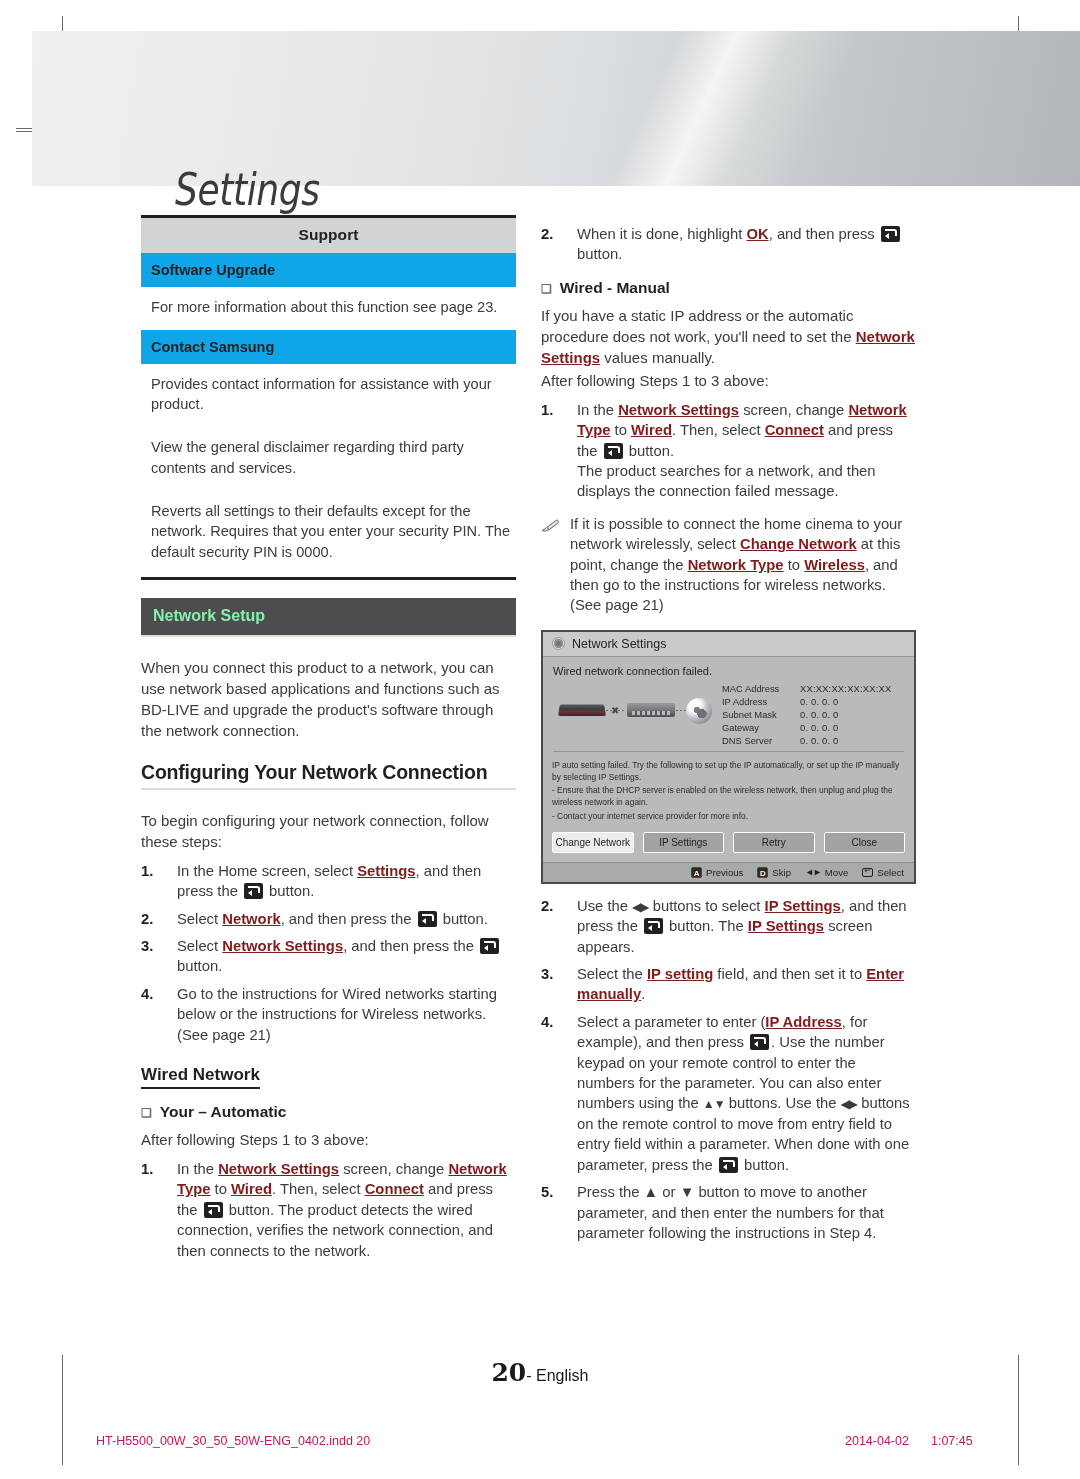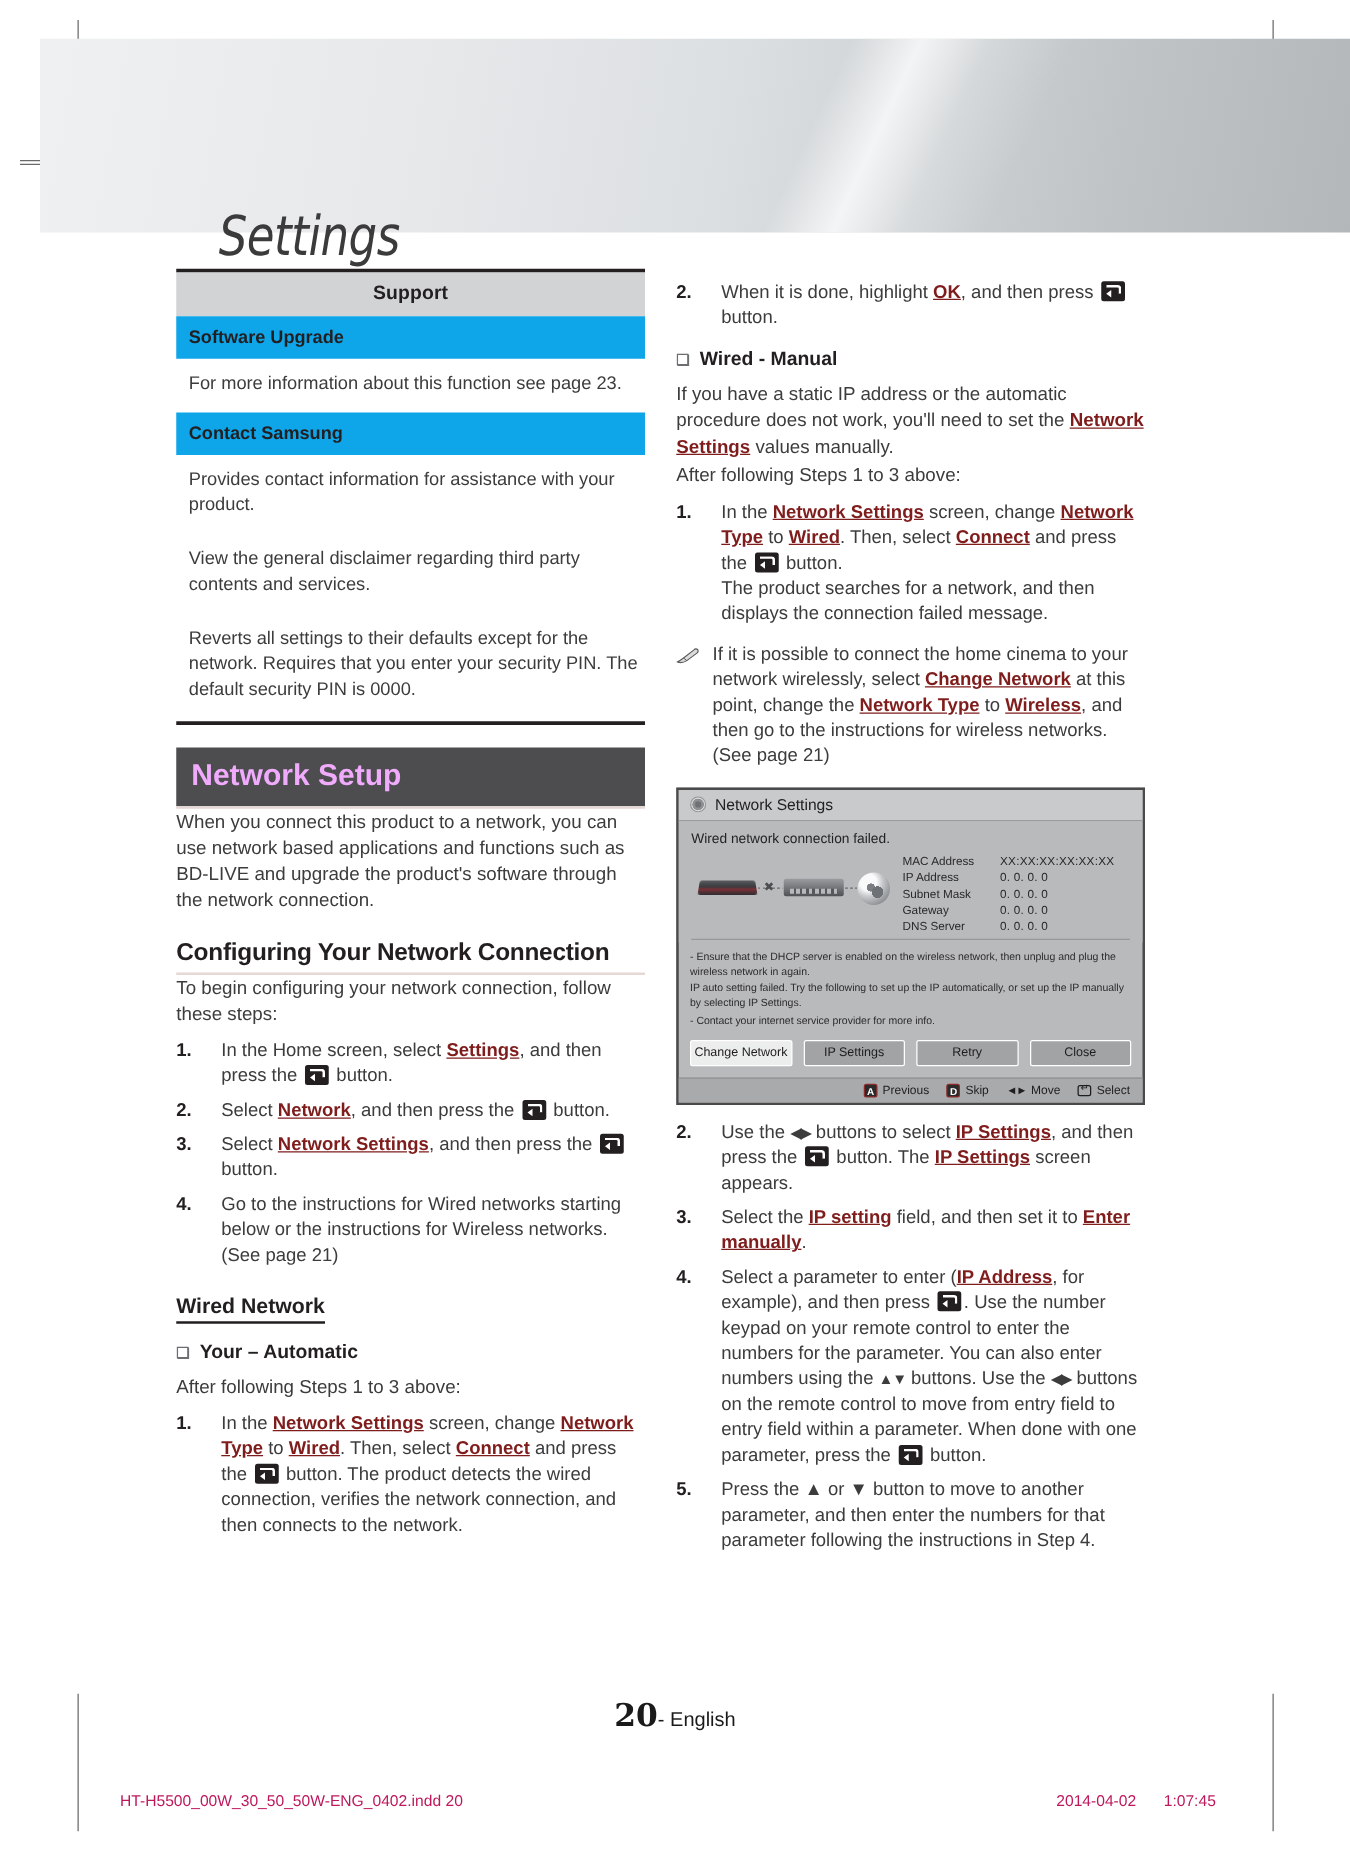--- a/index.html
+++ b/index.html
@@ -59,31 +59,31 @@
     padding: 9px 0 9px 10px;
   }
   .tbl-body {
     font-size: 14.6px; line-height: 1.42; color: #3c3c3c;
     padding: 10px 2px 12px 10px;
   }
   .tbl-bottom-rule { border-top: 3px solid #231f20; margin-top: 2px; }
 
   
   .sec-bar {
-    background: #4d4d4f; color: #f0abfc;
-    font-size: 24px; font-weight: bold;
+    background: #4d4d4f; color: #86efac;
+    font-size: 16px; font-weight: bold;
     padding: 9px 0 10px 12px;
     margin-top: 18px;
   }
   .sec-bar-rule { height: 2px; background: #e6d8d4; }
 
   
   p.body {
     font-size: 15px; line-height: 1.40; color: #3c3c3c;
-    margin-top: 0;
+    margin-top: 20px;
   }
   h3.subhead {
     font-size: 19.5px; font-weight: bold; color: #231f20;
     margin-top: 20px; letter-spacing: -.2px;
   }
   .subhead-rule { height: 2px; background: #e6d8d4; margin-top: 4px; }
 
   h4.wired {
     font-size: 17px; font-weight: bold; color: #231f20;
     display: inline-block;
@@ -397,22 +397,22 @@
             <div class="k">Gateway</div>
             <div class="v">0.  0.  0.  0</div>
             <div class="k">DNS Server</div>
             <div class="v">0.  0.  0.  0</div>
           </div>
         </div>
         <div class="osd-sep"></div>
       </div>
 
       <div class="osd-help">
+        <p>IP auto setting failed. Try the following to set up the IP automatically, or set up the IP manually by selecting IP Settings.</p>
         <p>- Ensure that the DHCP server is enabled on the wireless network, then unplug and plug the wireless network in again.</p>
-        <p>IP auto setting failed. Try the following to set up the IP automatically, or set up the IP manually by selecting IP Settings.</p>
         <p>- Contact your internet service provider for more info.</p>
       </div>
 
       <div class="osd-btns">
         <div class="osd-btn sel">Change Network</div>
         <div class="osd-btn">IP Settings</div>
         <div class="osd-btn">Retry</div>
         <div class="osd-btn">Close</div>
       </div>
 

